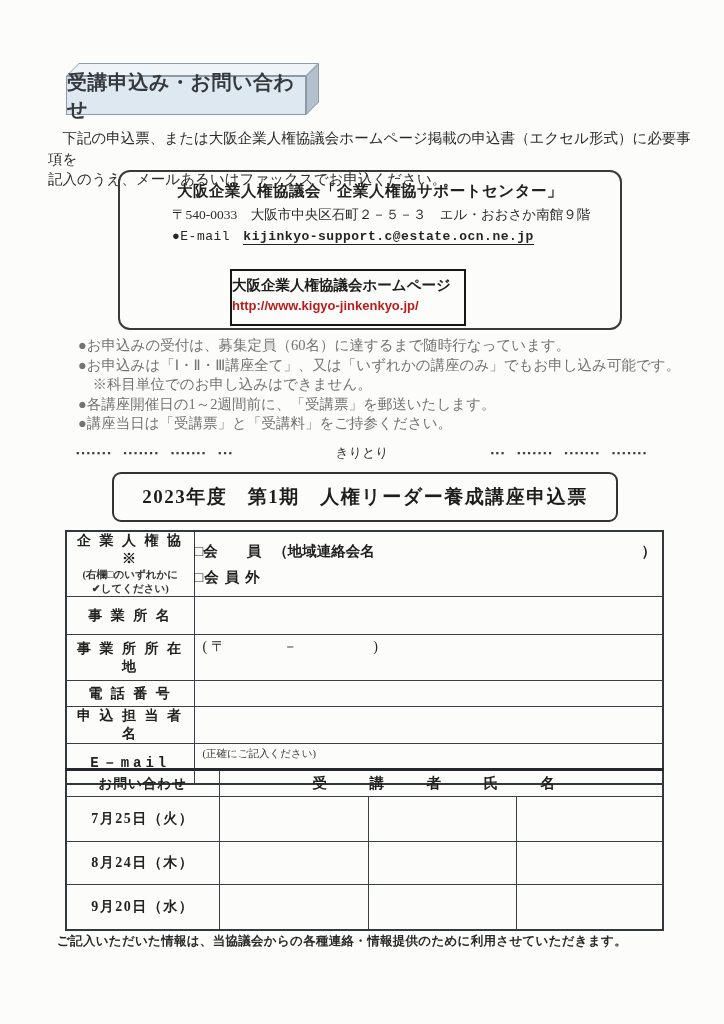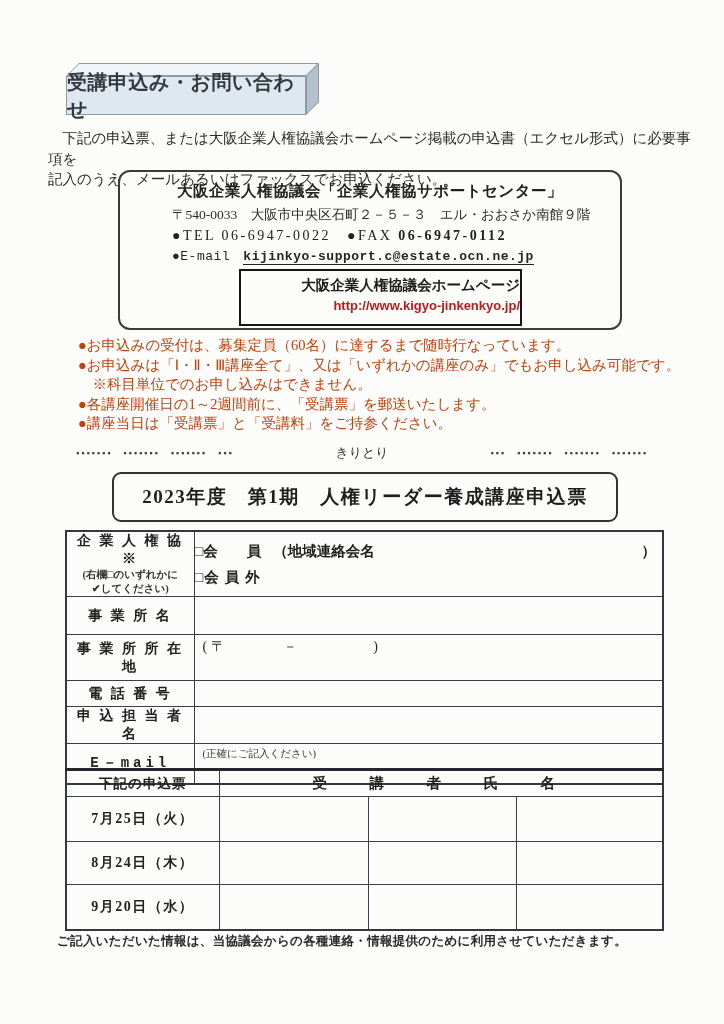--- a/index.html
+++ b/index.html
@@ -17,25 +17,25 @@
   .intro .l1 { text-indent:1em; }
 
   .contact-box { position:absolute; left:118px; top:170px; width:504px; height:160px; border:2px solid #3a3a3a; border-radius:12px; }
   .org { text-align:center; margin-top:9px; font-family:"Liberation Sans", sans-serif; font-weight:bold; font-size:15.5px; letter-spacing:0.5px; color:#222; }
   .addr { margin:4px 0 0 52px; font-size:13.5px; color:#2b2b2b; }
   .telfax { margin:4px 0 0 52px; font-size:14px; letter-spacing:2.5px; color:#222; }
   .telfax .fax-num { font-weight:bold; }
   .email-line { margin:4px 0 0 52px; font-size:13px; }
   .email-line .elabel { font-family:"Liberation Mono", monospace; letter-spacing:0.5px; }
   .email-line .eaddr { font-family:"Liberation Mono", monospace; font-weight:bold; border-bottom:1.5px solid #222; margin-left:10px; letter-spacing:0.5px; }
-  .hp-box { position:absolute; left:119px; top:97px; width:283px; height:57px; border:2px solid #161616; text-align:right; padding-top:5px; background:#fcfcfa; }
+  .hp-box { position:absolute; left:110px; top:97px; width:236px; height:57px; border:2px solid #161616; text-align:left; padding-top:5px; background:#fcfcfa; }
   .hp-title { font-family:"Liberation Sans", sans-serif; font-weight:bold; font-size:14.5px; color:#1d1d1d; }
   .hp-url { font-family:"Liberation Sans", sans-serif; font-weight:bold; font-size:13px; margin-top:3px; color:#b91c1c; }
 
-  .notes { position:absolute; left:78px; top:336px; width:618px; font-size:14.5px; line-height:19.5px; color:#c2410c; }
+  .notes { position:absolute; left:78px; top:336px; width:618px; font-size:14.5px; line-height:19.5px; color:#737373; }
   .notes .indent { padding-left:1em; }
 
   .cutline { position:absolute; left:76px; top:444px; width:572px; display:flex; align-items:center; justify-content:space-between; }
   .cutline .dots { font-size:9px; letter-spacing:2px; color:#3c3c3c; white-space:nowrap; }
   .cutline .cut-label { font-size:13px; color:#2e2e2e; margin:0 14px; white-space:nowrap; }
 
   .title-box { position:absolute; left:112px; top:472px; width:506px; height:50px; border:2px solid #333; border-radius:9px; display:flex; align-items:center; justify-content:center; }
   .title-box span { font-weight:bold; font-size:19px; letter-spacing:1.5px; color:#1e1e1e; }
 
   table { border-collapse:collapse; table-layout:fixed; }
@@ -74,26 +74,20 @@
   </div>
 
   <div class="intro">
     <div class="l1">下記の申込票、または大阪企業人権協議会ホームページ掲載の申込書（エクセル形式）に必要事項を</div>
     <div class="l2">記入のうえ、メールあるいはファックスでお申込ください。</div>
   </div>
 
   <div class="contact-box">
     <div class="org">大阪企業人権協議会「企業人権協サポートセンター」</div>
     <div class="addr">〒540-0033　大阪市中央区石町２－５－３　エル・おおさか南館９階</div>
-    <div class="telfax">
-      <span>●TEL</span>
-      <span>06-6947-0022</span>
-      <span style="margin-left:10px;">●FAX</span>
-      <span class="fax-num">06-6947-0112</span>
-    </div>
     <div class="email-line">
       <span class="elabel">●E-mail</span>
       <span class="eaddr">kijinkyo-support.c@estate.ocn.ne.jp</span>
     </div>
     <div class="hp-box">
       <div class="hp-title">大阪企業人権協議会ホームページ</div>
       <div class="hp-url">http://www.kigyo-jinkenkyo.jp/</div>
     </div>
   </div>
 
@@ -164,21 +158,21 @@
 
   <table class="form-lower">
     <colgroup>
         <col style="width:153px">
         <col style="width:149px">
         <col style="width:148px">
         <col style="width:147px">
       </colgroup>
     <tbody>
         <tr style="height:27px">
-      <td class="course-lbl">下記の申込票</td>
+      <td class="course-lbl">お問い合わせ</td>
       <td class="names-hdr" colspan="3">受　講　者　氏　名</td>
     </tr>
     <tr style="height:45px">
       <td class="date-lbl">7月25日（火）</td>
       <td></td>
       <td></td>
       <td></td>
     </tr>
     <tr style="height:43px">
       <td class="date-lbl">8月24日（木）</td>

